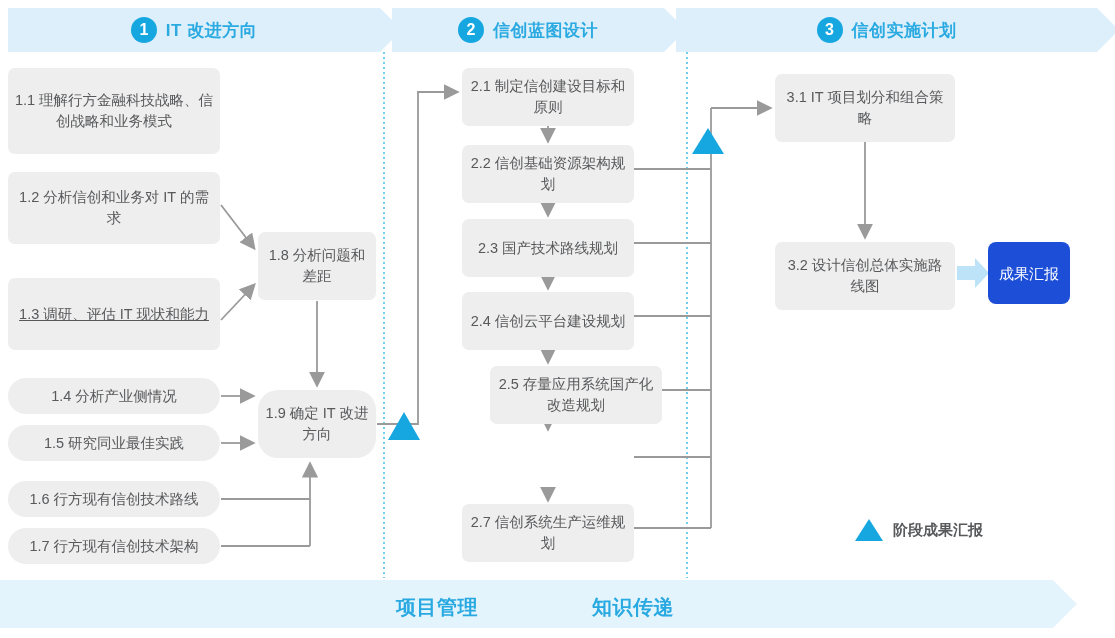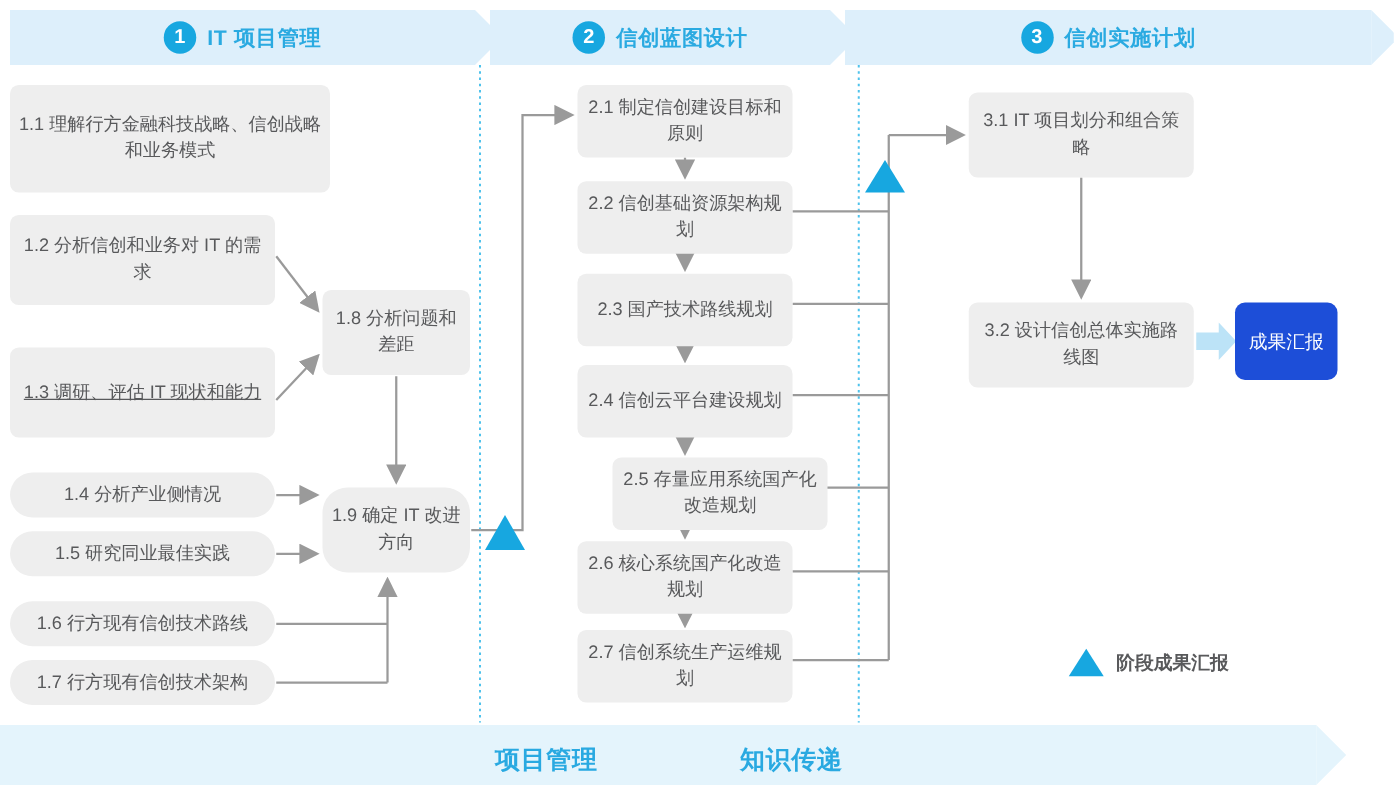--- a/index.html
+++ b/index.html
@@ -48,21 +48,21 @@
        pointer-events:none;}
 </style>
 </head>
 <body>
 
 <div class="canvas">
 
   <div class="phase-band" id="band0" style="left: 8px; width: 372px;">
     <div class="phase-inner">
       <span class="phase-num">1</span>
-      <span class="phase-title">IT 项目管理</span>
+      <span class="phase-title">IT 改进方向</span>
     </div>
     <span class="chev"></span>
   </div>
   <div class="phase-band" id="band1" style="left: 392px; width: 272px;">
     <div class="phase-inner">
       <span class="phase-num">2</span>
       <span class="phase-title">信创蓝图设计</span>
     </div>
     <span class="chev"></span>
   </div>
@@ -119,36 +119,35 @@
     </g>
 
     <g>
       <path d="M957,266 L975,266 L975,258 L989,273 L975,288 L975,280 L957,280 z" fill="#bce3f7"></path>
     </g>
 
     <polygon points="404,412 420,440 388,440" fill="#17a7e0"></polygon>
     <polygon points="708,128 724,154 692,154" fill="#17a7e0"></polygon>
   </svg>
 
-  <div class="box" id="n11" style="left: 8px; top: 68px; width: 256px; height: 86px;">1.1 理解行方金融科技战略、信创战略和业务模式</div>
+  <div class="box" id="n11" style="left: 8px; top: 68px; width: 212px; height: 86px;">1.1 理解行方金融科技战略、信创战略和业务模式</div>
   <div class="box" id="n12" style="left: 8px; top: 172px; width: 212px; height: 72px;">1.2 分析信创和业务对 IT 的需求</div>
   <div class="box" id="n13" style="left: 8px; top: 278px; width: 212px; height: 72px; text-decoration: underline;">1.3 调研、评估 IT 现状和能力</div>
   <div class="box pill" id="n14" style="left: 8px; top: 378px; width: 212px; height: 36px;">1.4 分析产业侧情况</div>
   <div class="box pill" id="n15" style="left: 8px; top: 425px; width: 212px; height: 36px;">1.5 研究同业最佳实践</div>
   <div class="box pill" id="n16" style="left: 8px; top: 481px; width: 212px; height: 36px;">1.6 行方现有信创技术路线</div>
   <div class="box pill" id="n17" style="left: 8px; top: 528px; width: 212px; height: 36px; text-align: center;">1.7 行方现有信创技术架构</div>
   <div class="box" id="n18" style="left: 258px; top: 232px; width: 118px; height: 68px;">1.8 分析问题和差距</div>
   <div class="box" id="n19" style="left: 258px; top: 390px; width: 118px; height: 68px; border-radius: 20px;">1.9 确定 IT 改进方向</div>
 
   <div class="box" id="n21" style="left: 462px; top: 68px; width: 172px; height: 58px;">2.1 制定信创建设目标和原则</div>
   <div class="box" id="n22" style="left: 462px; top: 145px; width: 172px; height: 58px;">2.2 信创基础资源架构规划</div>
   <div class="box" id="n23" style="left: 462px; top: 219px; width: 172px; height: 58px; text-align: right;">2.3 国产技术路线规划</div>
   <div class="box" id="n24" style="left: 462px; top: 292px; width: 172px; height: 58px;">2.4 信创云平台建设规划</div>
   <div class="box" id="n25" style="left: 462px; top: 366px; width: 172px; height: 58px; margin-left: 28px;">2.5 存量应用系统国产化改造规划</div>
-  <div class="box" id="n26" style="left: 462px; top: 433px; width: 172px; height: 58px;">2.6 核心系统国产化改造规划</div>
   <div class="box" id="n27" style="left: 462px; top: 504px; width: 172px; height: 58px;">2.7 信创系统生产运维规划</div>
 
   <div class="box" id="n31" style="left: 775px; top: 74px; width: 180px; height: 68px;">3.1 IT 项目划分和组合策略</div>
   <div class="box" id="n32" style="left: 775px; top: 242px; width: 180px; height: 68px;">3.2 设计信创总体实施路线图</div>
   <div class="box result" id="nresult" style="left: 988px; top: 242px; width: 82px; height: 62px;">成果汇报</div>
 
   <div class="legend">
     <span class="legend-tri"></span>
     <span class="legend-text">阶段成果汇报</span>
   </div>

